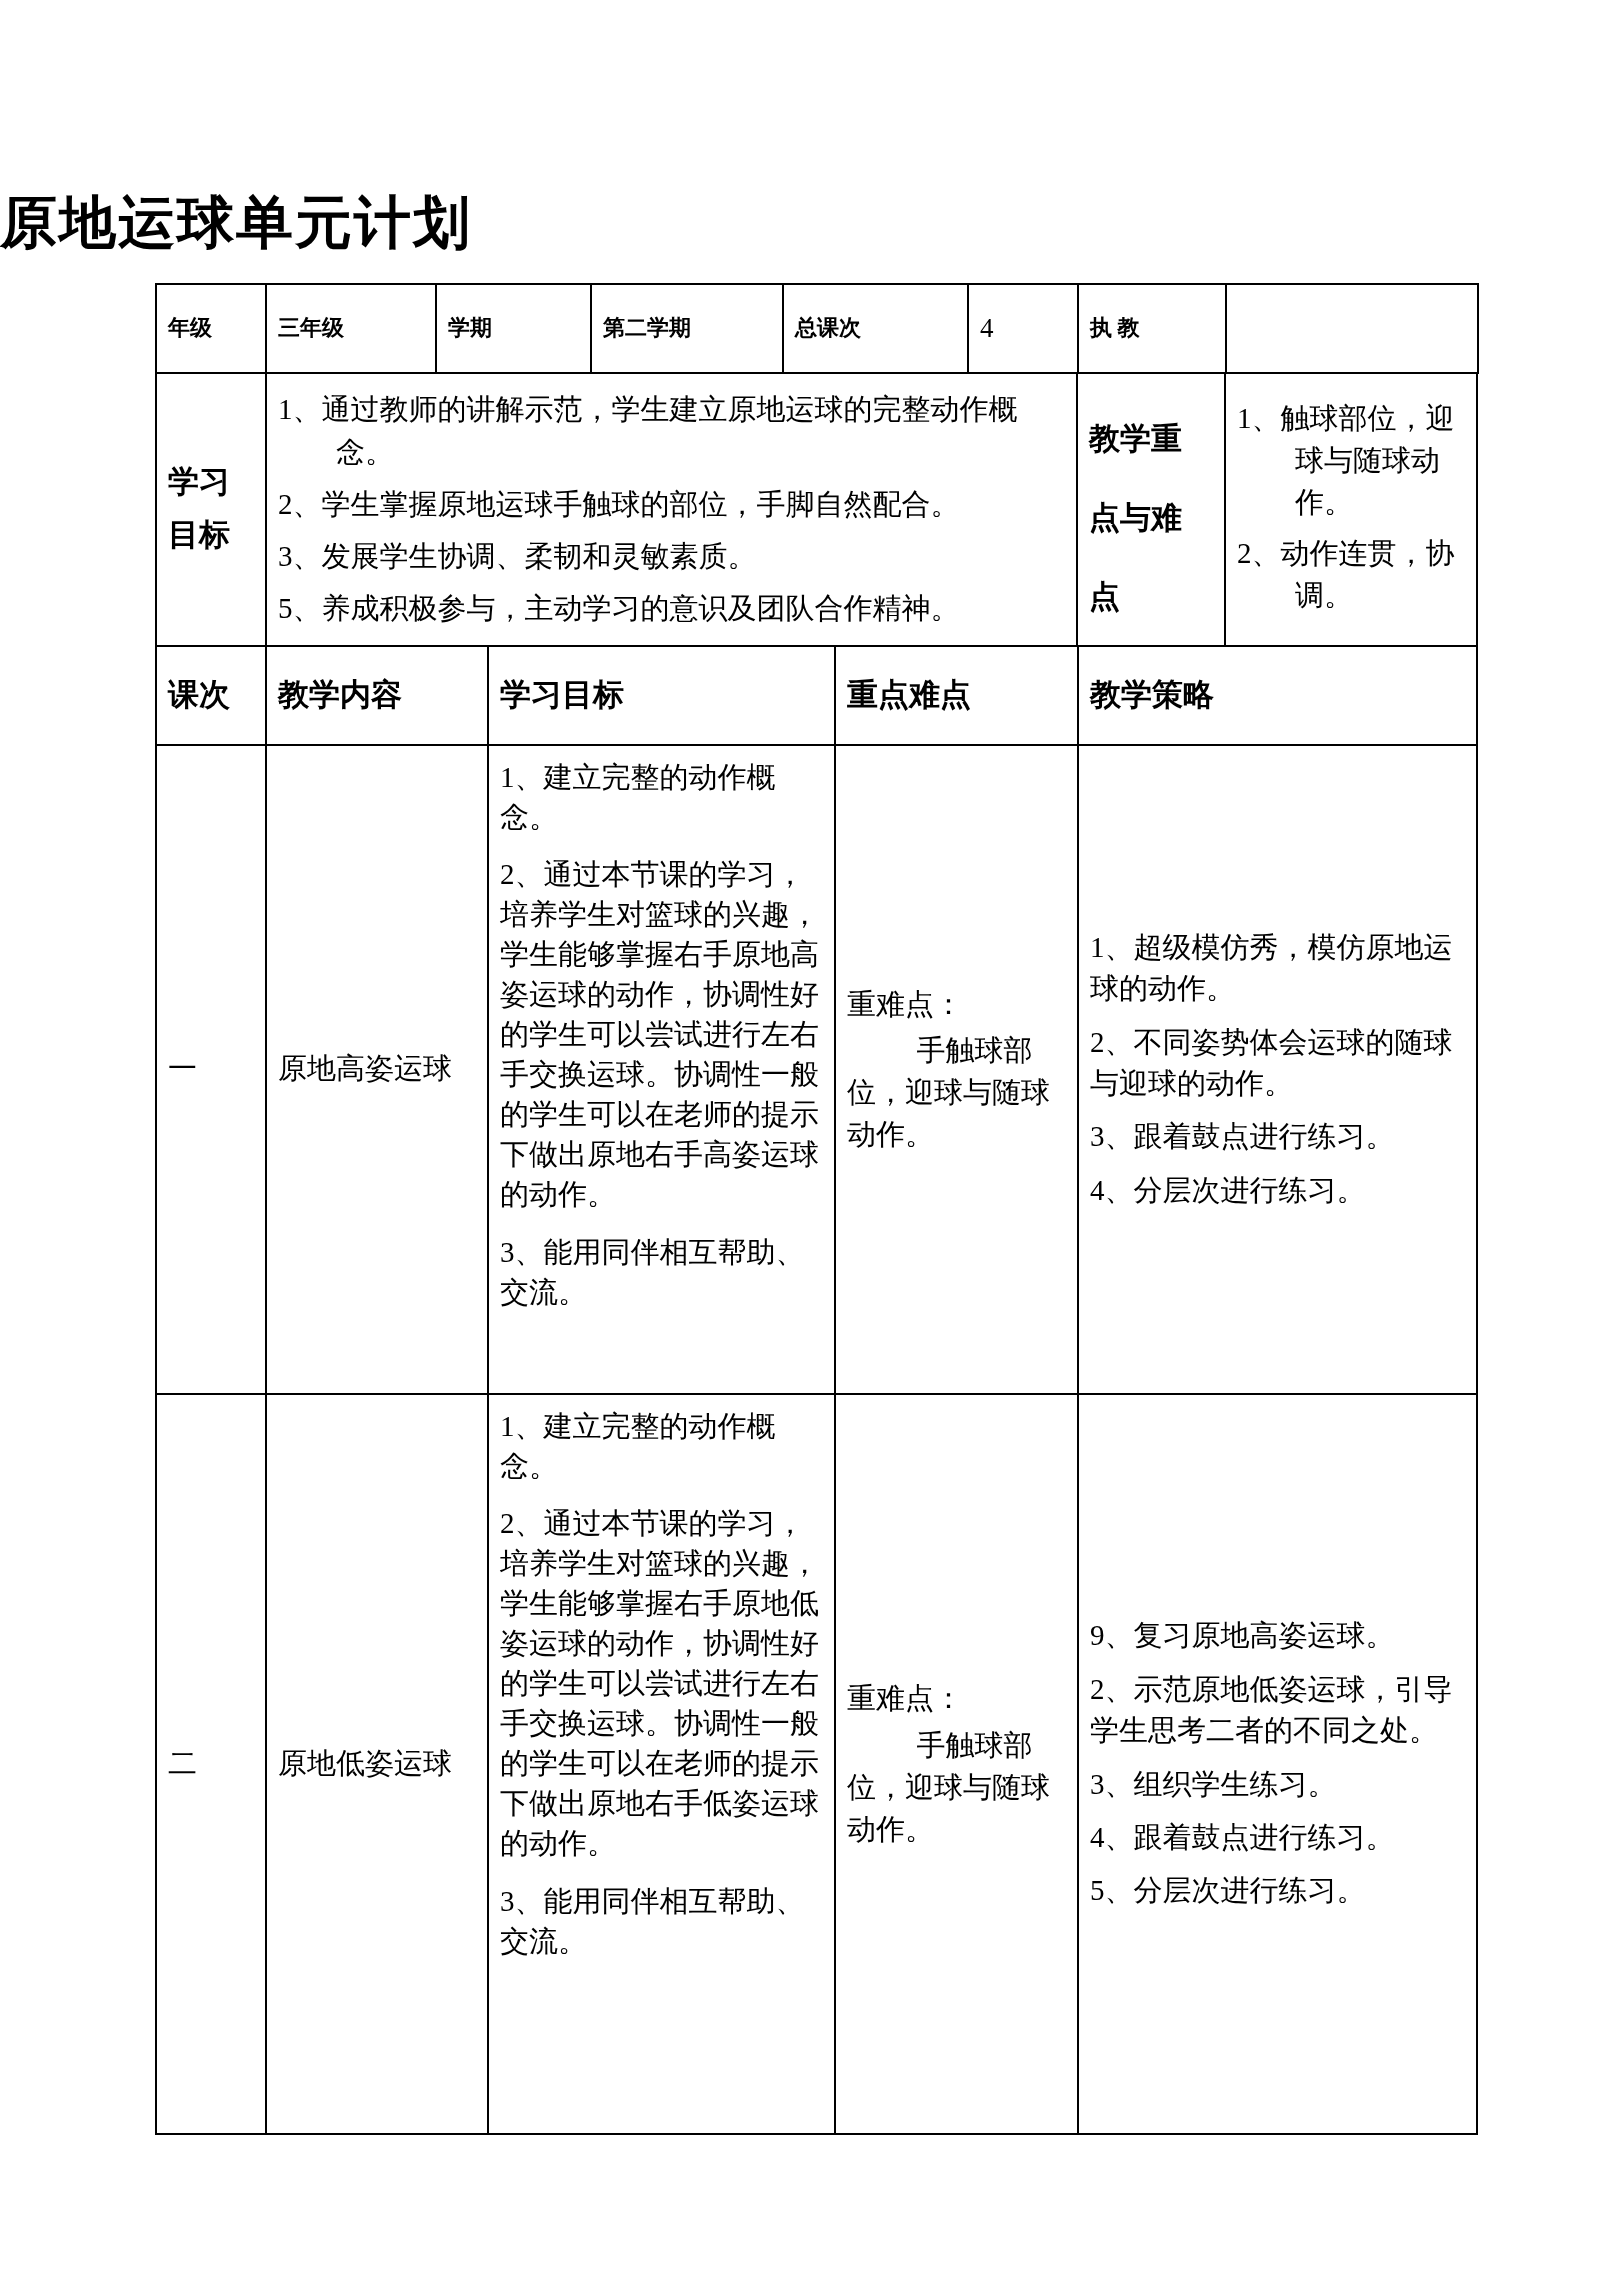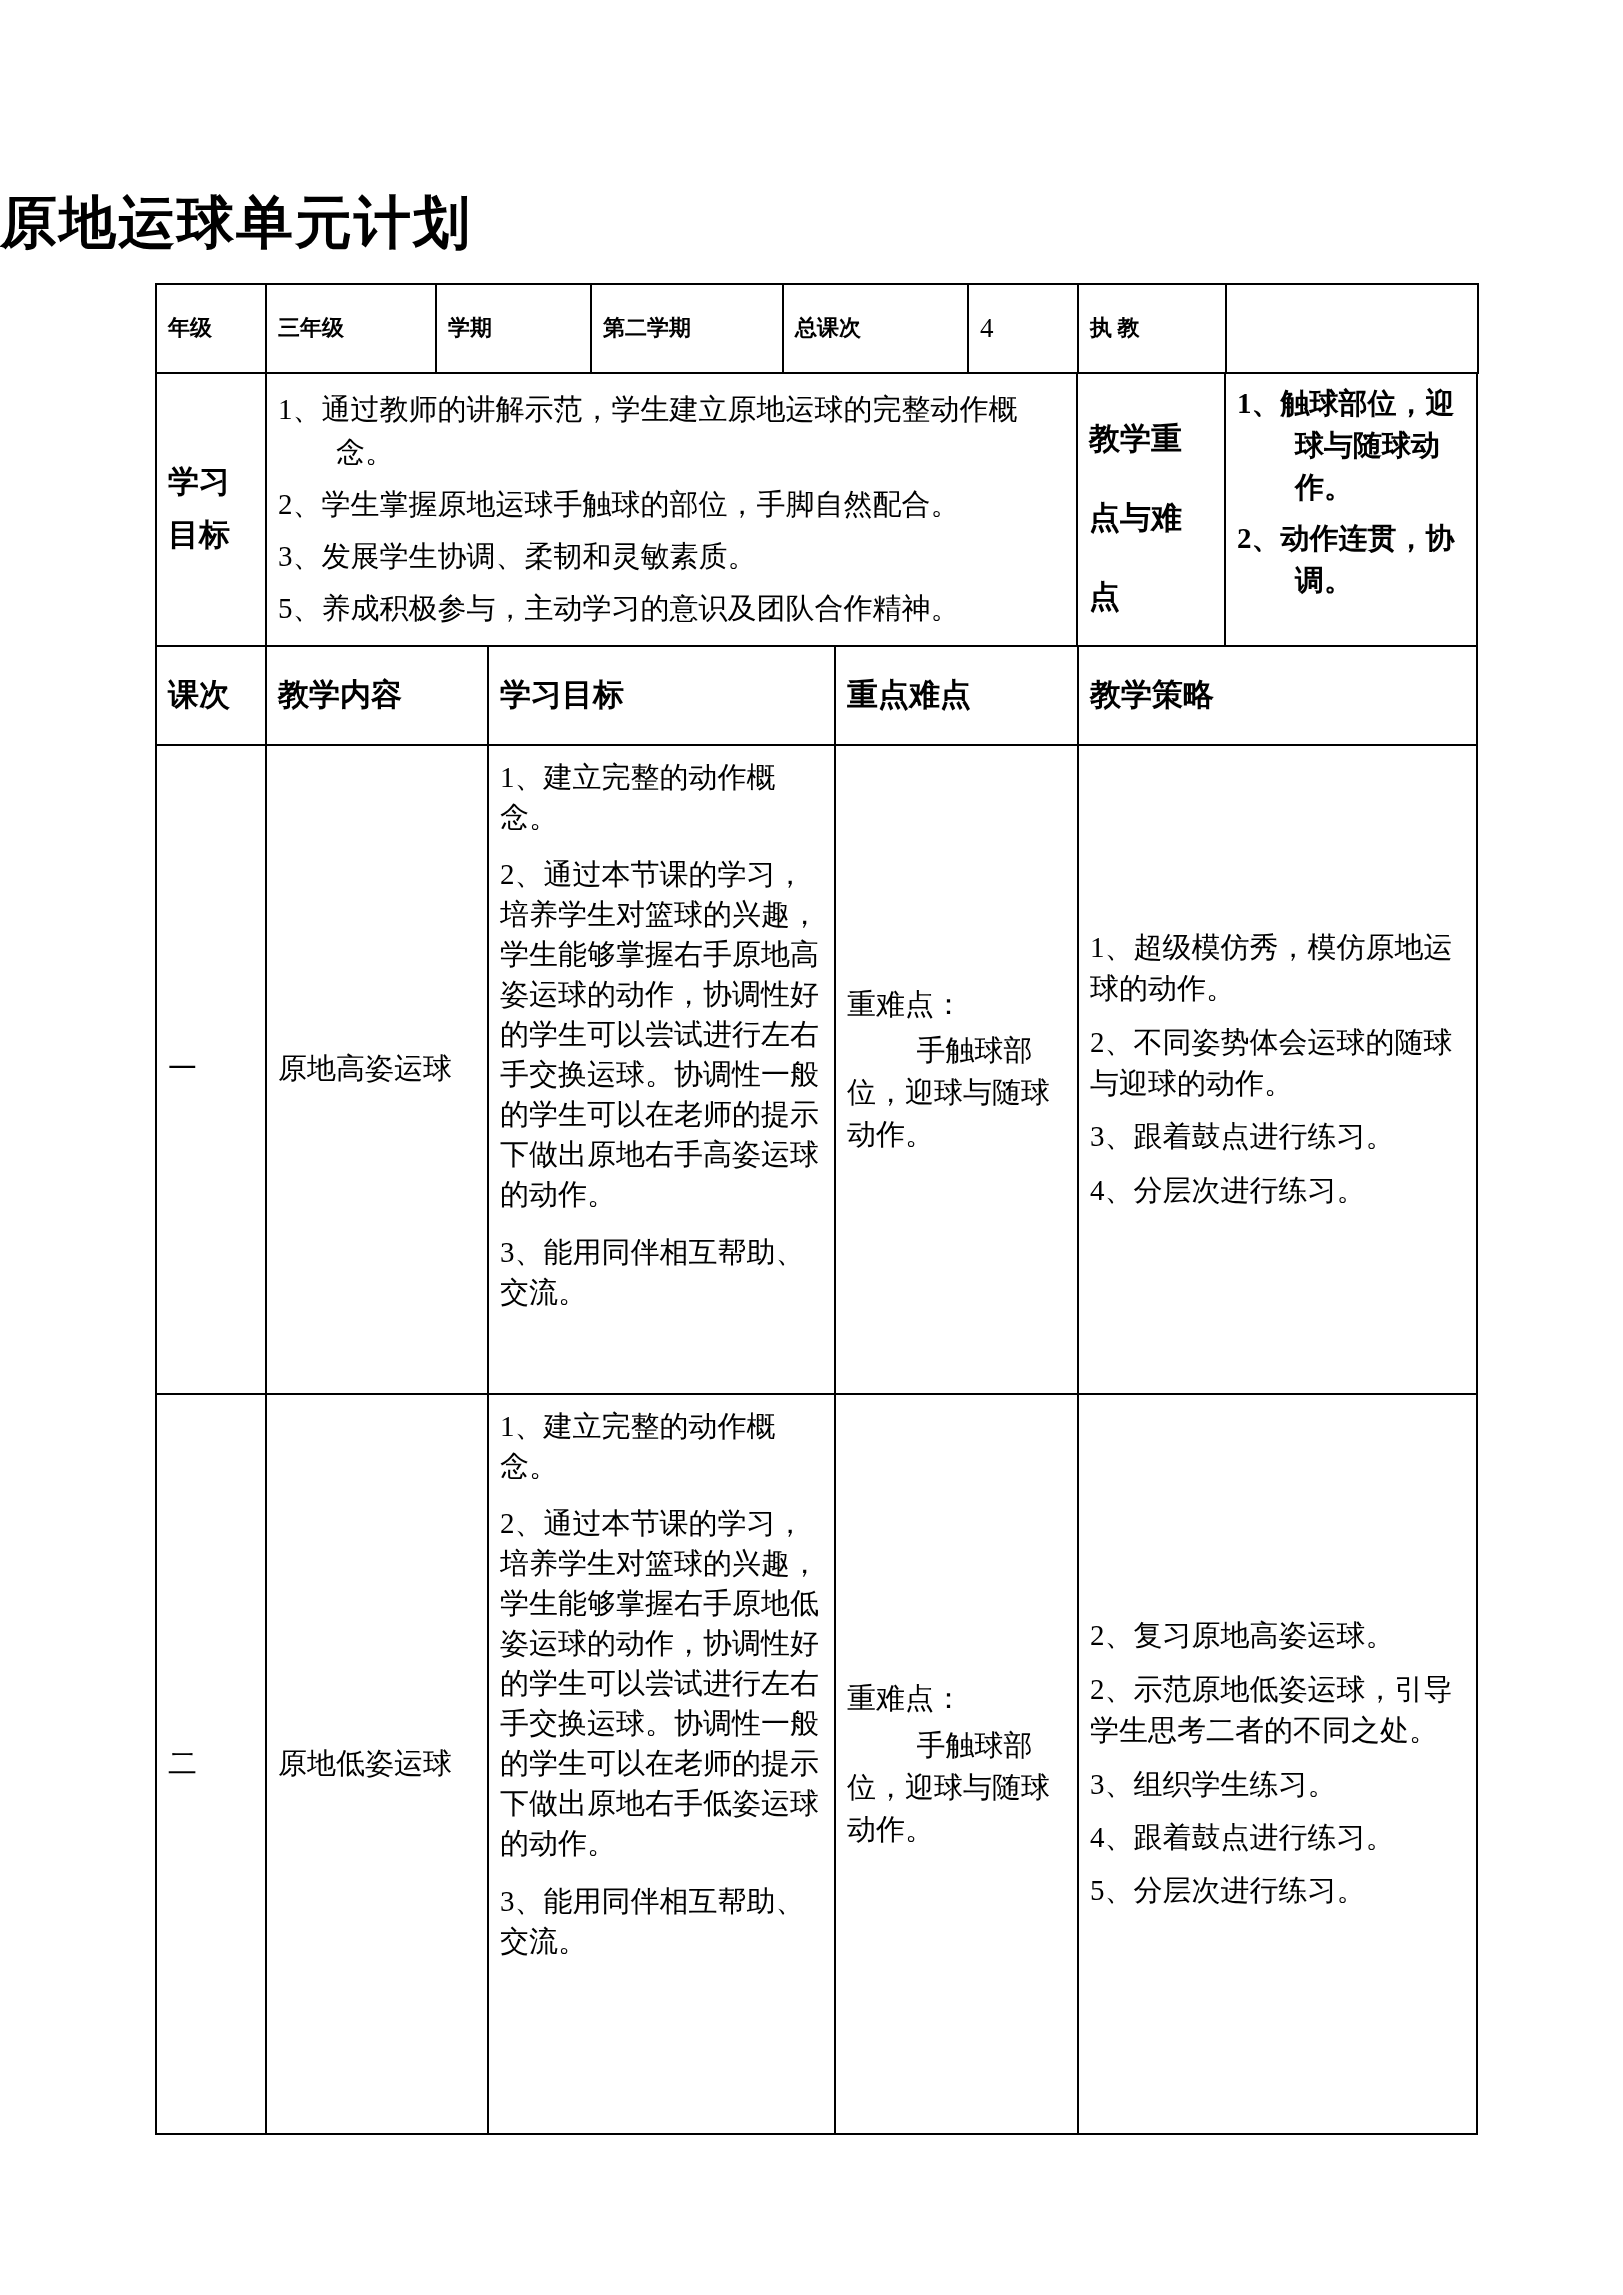--- a/index.html
+++ b/index.html
@@ -36,21 +36,21 @@
   tr.h-obj  { height:273px; }
   tr.h-head { height:99px; }
   tr.h-row0 { height:649px; }
   tr.h-row1 { height:740px; }
   .wrap2 { width:68px; line-height:1.7; font-weight:bold; font-size:31px; }
   .kp-label-cell { vertical-align:top; padding-top:25px; }
   .wrap3 { width:102px; line-height:2.55; font-weight:bold; font-size:31px; }
   .obj-item { line-height:1.5; margin-bottom:8.2px; padding-left:2em; text-indent:-2em; }
   .obj-item:last-child { margin-bottom:0; }
   .kp-item { line-height:1.45; margin-bottom:9.5px; padding-left:2em; text-indent:-2em; }
-  .kp-cell { vertical-align:top; padding-top:8px;font-weight:bold; }
+  .kp-cell { vertical-align:top; padding-top:23px; }
   .head-cell { font-size:31px; font-weight:bold;border-radius:25px; }
   .lesson-obj { line-height:1.38; margin-bottom:17.7px; }
   .lesson-obj:last-child { margin-bottom:0; }
   .diff-title { line-height:1.45; margin-bottom:4.1px; }
   .diff-body { line-height:1.45; text-indent:2.4em; }
   .strat { line-height:1.42; margin-bottom:12.3px; }
   .strat:last-child { margin-bottom:0; }
   .obj-content-cell { vertical-align:middle; }
   .lesson-obj-cell { vertical-align:top; padding-top:11px; }
 </style>
@@ -158,21 +158,21 @@
       <td class="lesson-obj-cell">
         <div class="lesson-obj">1、建立完整的动作概念。</div>
         <div class="lesson-obj">2、通过本节课的学习，培养学生对篮球的兴趣，学生能够掌握右手原地低姿运球的动作，协调性好的学生可以尝试进行左右手交换运球。协调性一般的学生可以在老师的提示下做出原地右手低姿运球的动作。</div>
         <div class="lesson-obj">3、能用同伴相互帮助、交流。</div>
       </td>
       <td>
         <div class="diff-title">重难点：</div>
         <div class="diff-body">手触球部位，迎球与随球动作。</div>
       </td>
       <td>
-        <div class="strat">2、复习原地高姿运球。</div>
+        <div class="strat">9、复习原地高姿运球。</div>
         <div class="strat">2、示范原地低姿运球，引导学生思考二者的不同之处。</div>
         <div class="strat">3、组织学生练习。</div>
         <div class="strat">4、跟着鼓点进行练习。</div>
         <div class="strat">5、分层次进行练习。</div>
       </td>
     </tr>
   </tbody>
     </table>
 
 </div>

